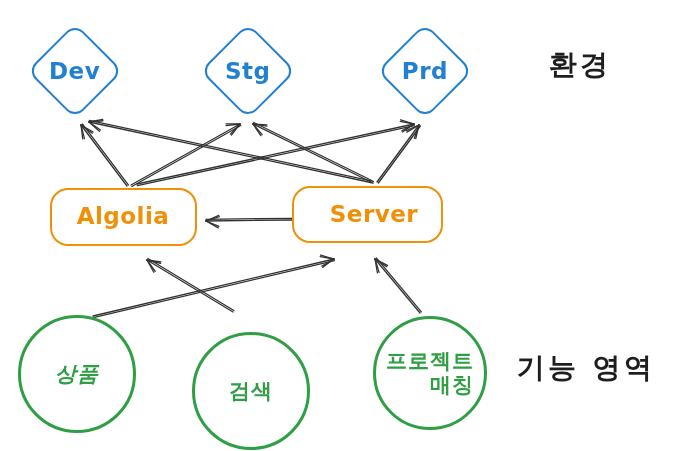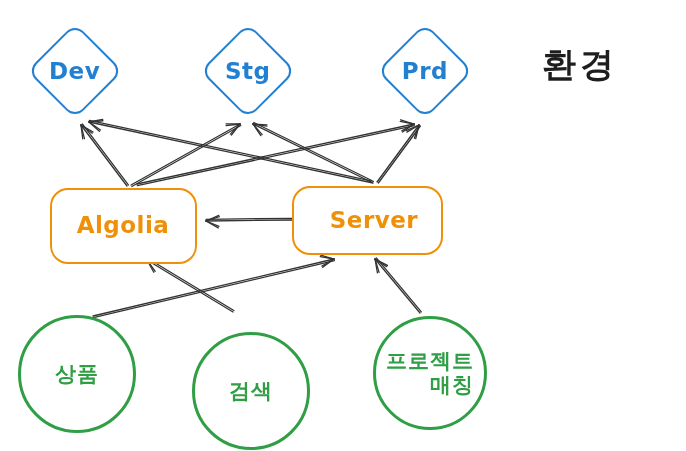--- a/index.html
+++ b/index.html
@@ -60,21 +60,21 @@
     border-width: 3.5px;
     border-radius: 50%;
   }
   .node.circle .lbl {
     font-size: 21px;
     letter-spacing: 1px;
   }
   .row-label {
     position: absolute;
     transform: translate(-50%, -50%);
-    font-size: 34px;
+    font-size: 28px;
     font-weight: bold;
     color: #1e1e1e;
     letter-spacing: 0.12em;
     white-space: nowrap;
   }
 </style>
 </head>
 <body>
 
 <div id="canvas">
@@ -144,33 +144,34 @@
   <div id="nodes">
       <div class="node diamond" style="left: 41px; top: 37px; width: 68px; height: 68px; border-color: rgb(33, 128, 210);">
         <span class="lbl" style="color: rgb(33, 128, 210);">Dev</span>
       </div>
       <div class="node diamond" style="left: 214px; top: 37px; width: 68px; height: 68px; border-color: rgb(33, 128, 210);">
         <span class="lbl" style="color: rgb(33, 128, 210);">Stg</span>
       </div>
       <div class="node diamond" style="left: 391px; top: 37px; width: 68px; height: 68px; border-color: rgb(33, 128, 210);">
         <span class="lbl" style="color: rgb(33, 128, 210);">Prd</span>
       </div>
-      <div class="node rect" style="left: 49.5px; top: 187.5px; width: 147px; height: 76px; border-color: rgb(239, 144, 8);">
+      <div class="node rect" style="left: 49.5px; top: 187.5px; width: 147px; height: 58px; border-color: rgb(239, 144, 8);">
         <span class="lbl" style="color: rgb(239, 144, 8);">Algolia</span>
       </div>
-      <div class="node rect" style="left: 291.5px; top: 185.5px; width: 151px; height: 69px; border-color: rgb(239, 144, 8); padding-left: 14px;">
+      <div class="node rect" style="left: 291.5px; top: 185.5px; width: 151px; height: 57px; border-color: rgb(239, 144, 8); padding-left: 14px;">
         <span class="lbl" style="color: rgb(239, 144, 8);">Server</span>
       </div>
       <div class="node circle" style="left: 18px; top: 315px; width: 118px; height: 118px; border-color: rgb(47, 158, 68);">
-        <span class="lbl" style="color: rgb(47, 158, 68);">상품</span>
+        <span class="lbl" style="color: rgb(47, 158, 68); font-style: italic;">상품</span>
       </div>
       <div class="node circle" style="left: 192px; top: 332px; width: 118px; height: 118px; border-color: rgb(47, 158, 68);">
         <span class="lbl" style="color: rgb(47, 158, 68);">검색</span>
       </div>
       <div class="node circle" style="left: 373px; top: 316px; width: 114px; height: 114px; border-color: rgb(47, 158, 68);">
         <span class="lbl" style="color: rgb(47, 158, 68); text-align: right;">프로젝트
 매칭</span>
       </div>
     </div>
 
   <div class="row-label" id="env-label" style="left: 580px; top: 65px;">환경</div>
 
+  <div class="row-label" id="area-label" style="left: 586px; top: 368px;">기능 영역</div>
 </div>
 
 </body></html>

